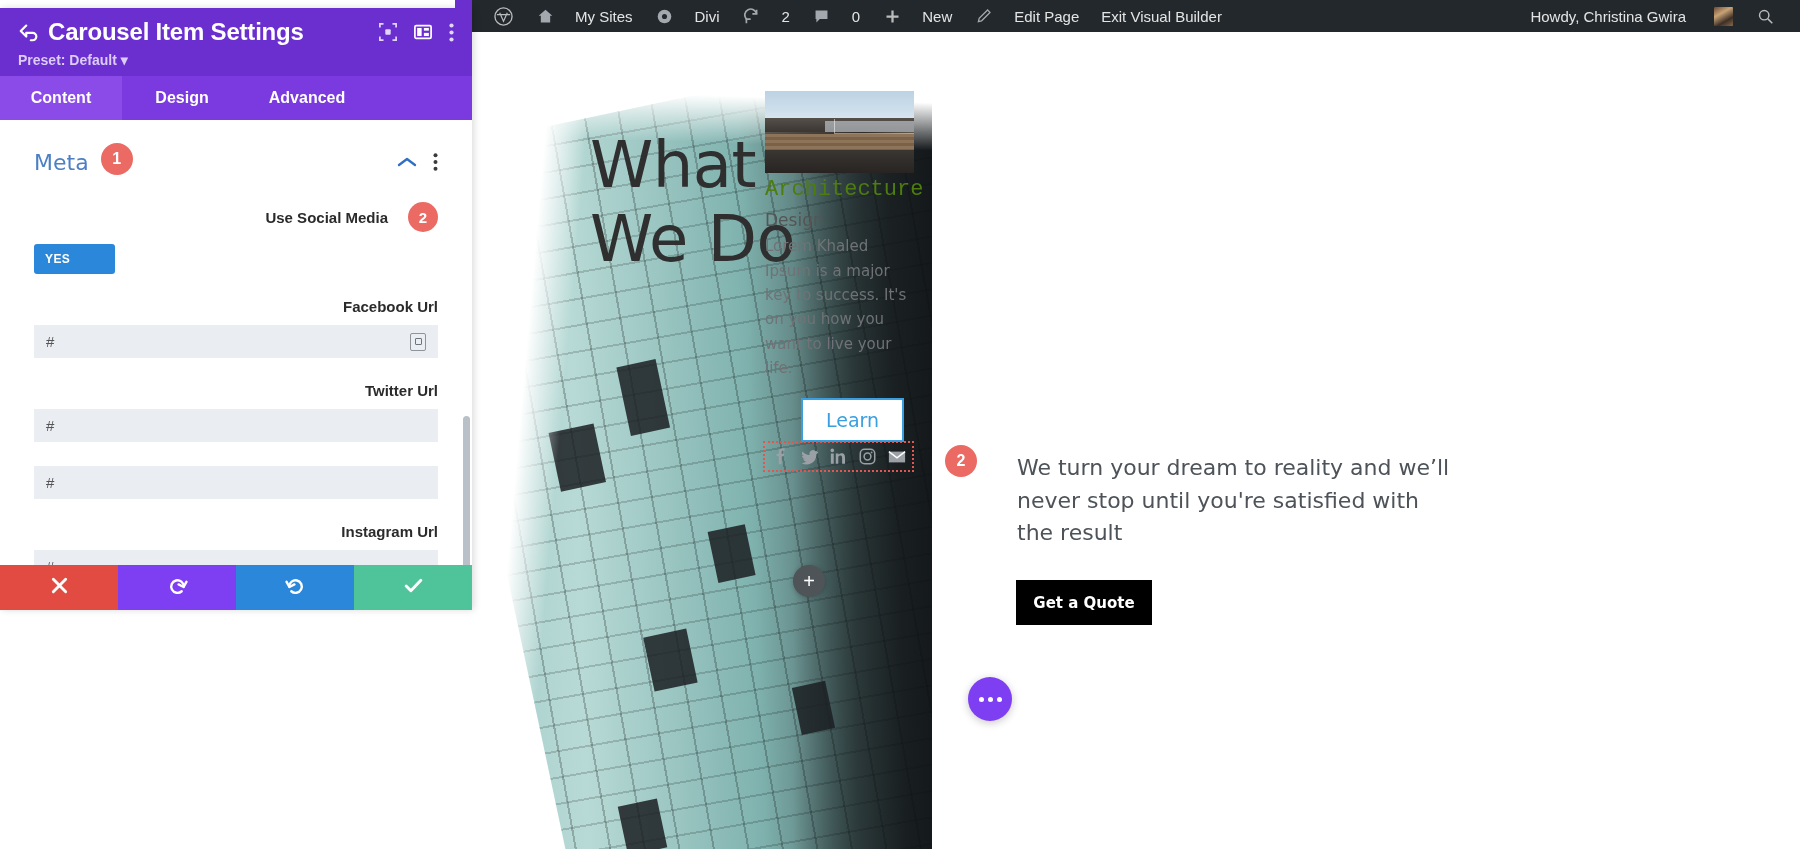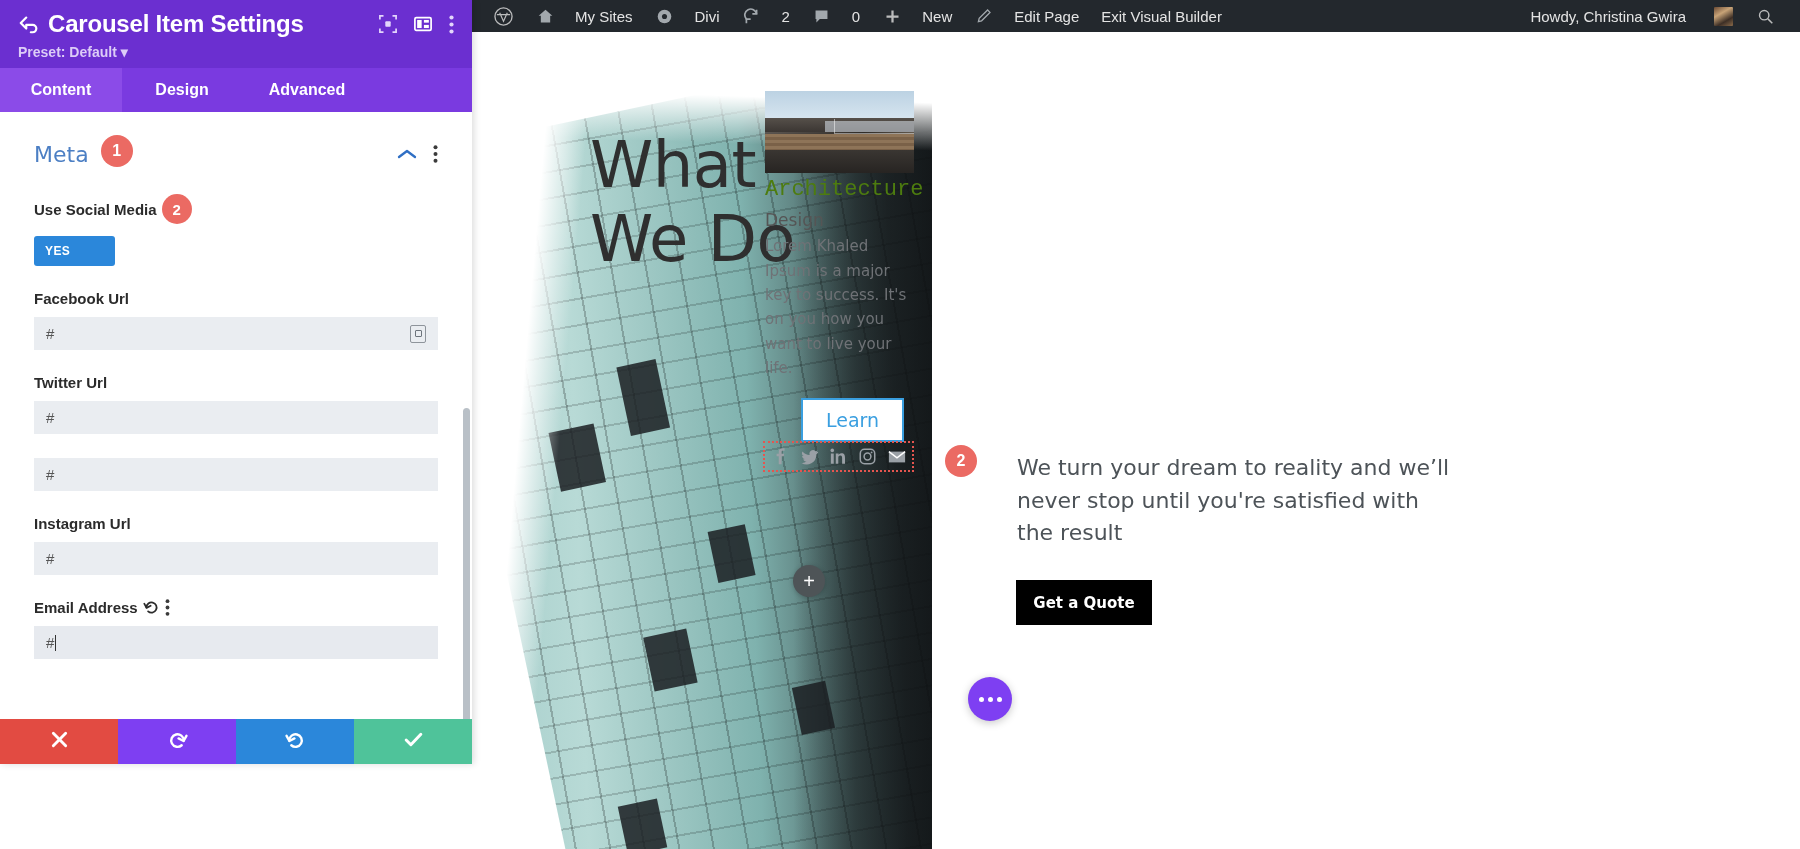--- a/index.html
+++ b/index.html
@@ -175,22 +175,22 @@
     width: 44px; height: 44px; border-radius: 50%;
     background: #7e3ff2; color: #fff;
     display: flex; align-items: center; justify-content: center;
     gap: 4px; cursor: pointer;
     box-shadow: 0 2px 9px rgba(0,0,0,.22);
   }
   .fab i { width: 5px; height: 5px; border-radius: 50%; background: #fff; display:block; }
 
   
   .panel {
-    position: absolute; left: 0; top: 0;
-    width: 472px; height: 764px;
+    position: absolute; left: 0; top: 8px;
+    width: 472px; height: 602px;
     background: #fff;
     display: flex; flex-direction: column;
     box-shadow: 2px 0 7px rgba(0,0,0,.14);
   }
   .panel-head {
     background: #6b2fd0; padding: 10px 18px 8px 18px;
     position: relative;
   }
   .ph-row1 { display: flex; align-items: center; }
   .back-ico { width: 26px; color:#fff; display:flex; align-items:center; cursor:pointer; }
@@ -224,22 +224,23 @@
   .section-title {
     font-size: 22px; color: #4c7fc4; font-weight: 400;
     font-family: "DejaVu Sans", sans-serif;
   }
   .sh-tools { margin-left: auto; display: flex; align-items: center; gap: 16px; }
   .sh-tools .x { color:#2f6fc4; cursor:pointer; display:flex; align-items:center; }
 
   .field { margin-top: 24px; }
   .field-label {
     font-size: 15px; color: #2b2b2b; font-weight: bold;
-    display: flex; align-items: center; gap: 5px;
+    display: flex; align-items: center; gap: 20px;
     font-family: "Liberation Sans", sans-serif;
+    justify-content: flex-end;
   }
   .lbl-tool { color:#3a3a3a; cursor:pointer; display:flex; align-items:center; }
 
   .toggle {
     margin-top: 12px; width: 81px; height: 30px;
     background: #2b87da; border-radius: 3px;
     display: flex; align-items: center; cursor: pointer;
     padding: 3px; position: relative; gap: 41px;
   }
   .toggle .lab { color: #fff; font-size: 12px; font-weight: bold; padding: 0 8px; letter-spacing: .4px; }

